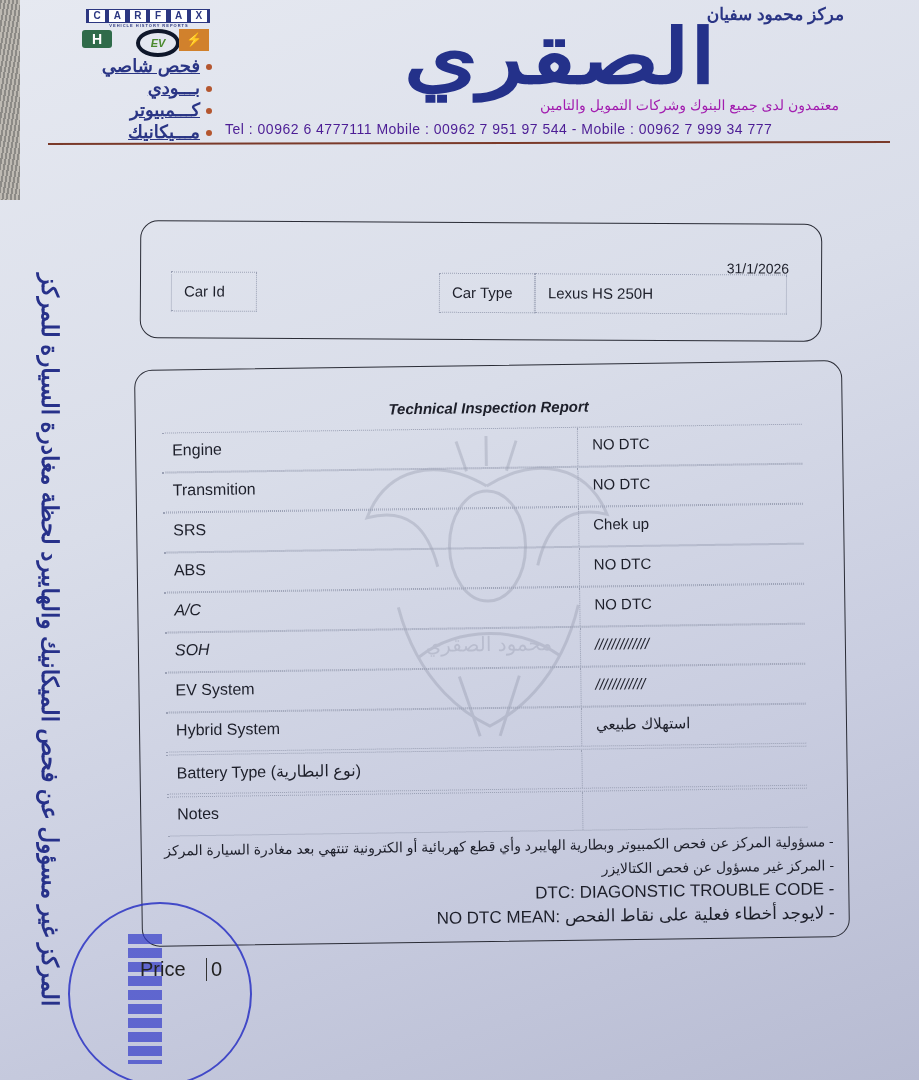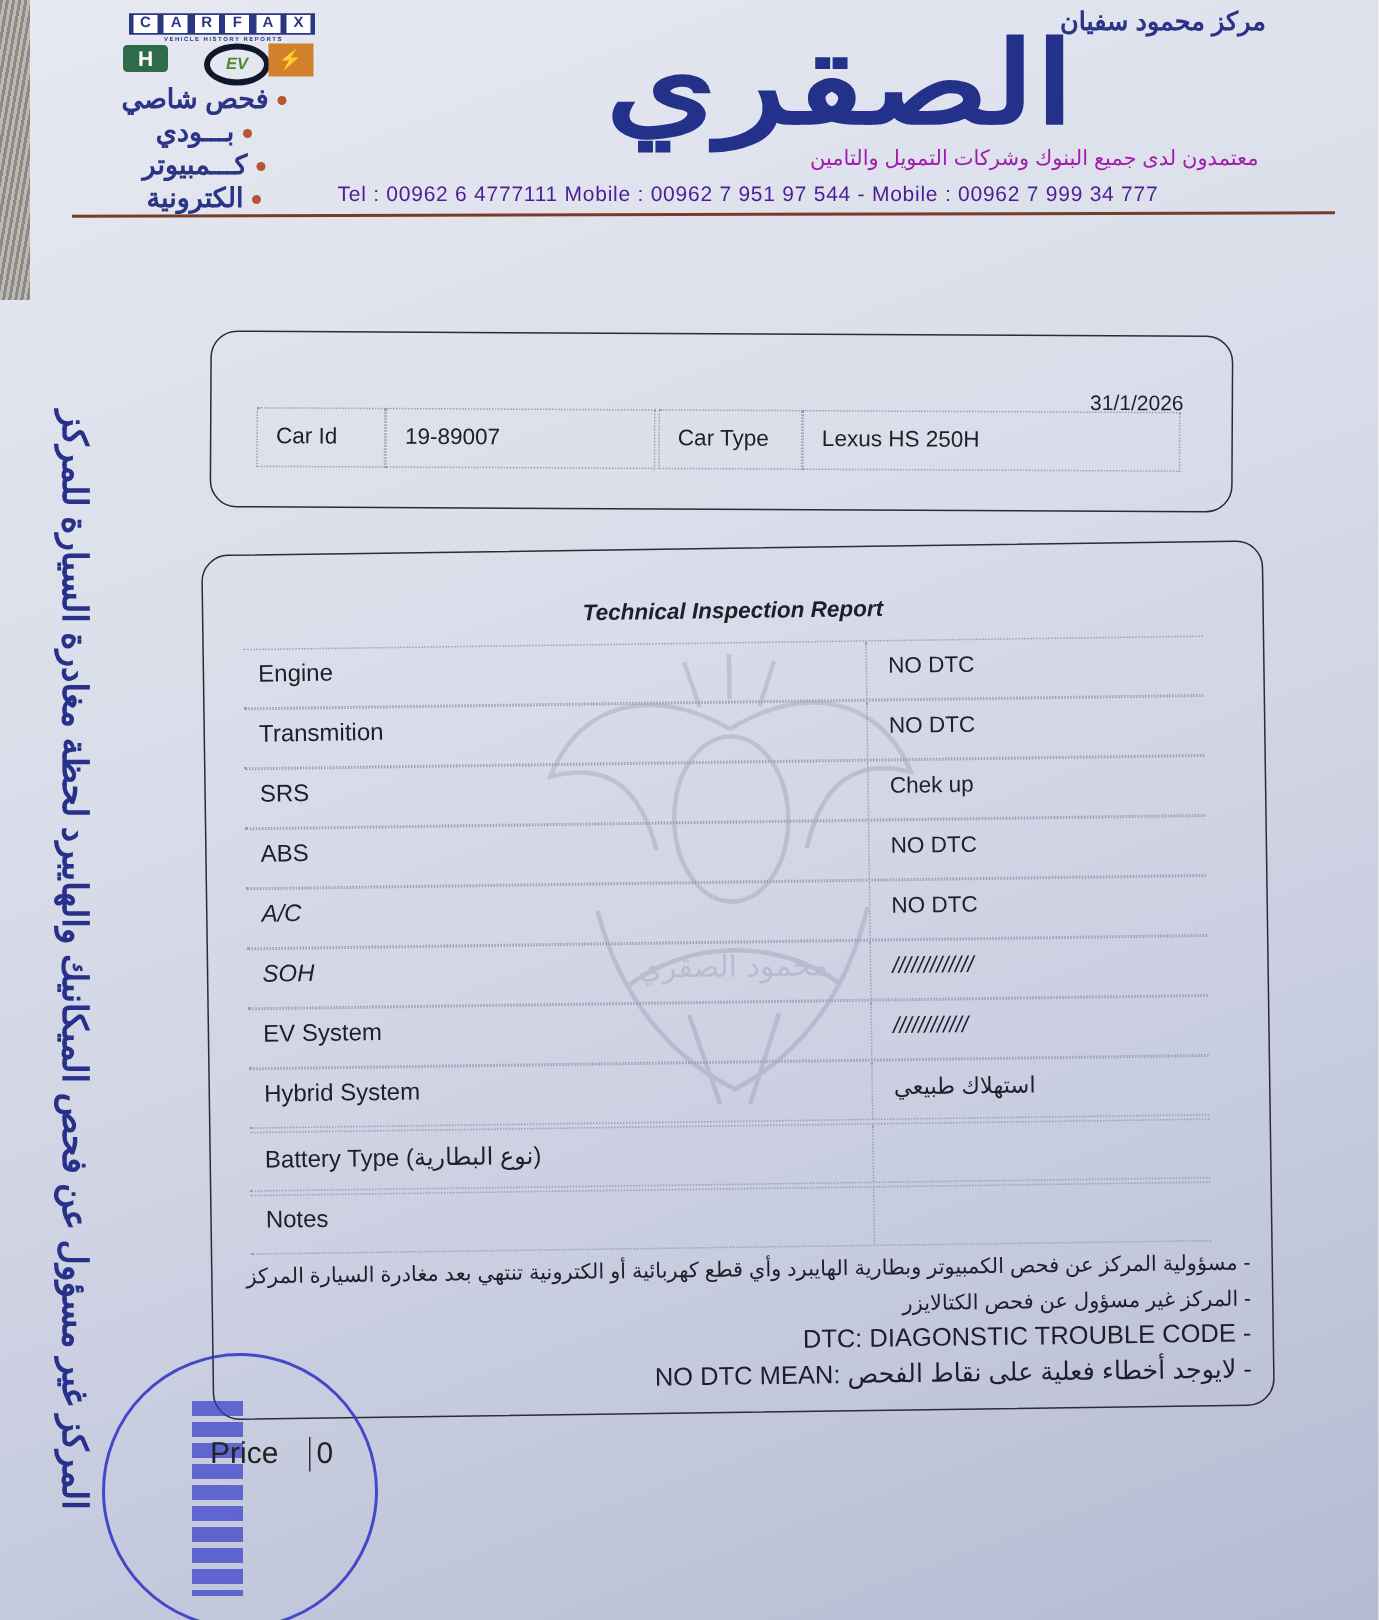--- a/index.html
+++ b/index.html
@@ -27,21 +27,21 @@
   .logo-h { position:absolute; left:82px; top:30px; width:30px; height:18px;
     background:#2f6b4a; border-radius:3px; color:#fff; font-weight:bold; font-size:14px;
     text-align:center; line-height:18px; }
   .logo-ev { position:absolute; left:136px; top:29px; width:36px; height:20px;
     border:4px solid #0f172a; border-radius:50%; color:#4b8a2e; font-weight:bold;
     font-style:italic; font-size:11px; text-align:center; line-height:20px; }
   .logo-orange { position:absolute; left:179px; top:29px; width:30px; height:22px;
     background:#d1812c; color:#fff; font-size:13px; text-align:center; line-height:22px; }
   .services { position:absolute; left:60px; top:55px; width:152px; direction:rtl; }
   .service { color:#2a3585; font-weight:bold; font-size:18px; line-height:22px;
-    text-align:center; direction:rtl; }
+    text-align:right; direction:rtl;text-decoration:underline; }
   .service .dot { display:inline-block; width:6px; height:6px; border-radius:50%;
     background:#b4562f; margin-left:6px; vertical-align:middle; }
   .center-name { position:absolute; right:75px; top:4px; font-size:17px; font-weight:bold;
     color:#2a3585; direction:rtl;text-align:center; }
   .brand { position:absolute; left:240px; top:22px; width:640px; height:70px;
     color:#24318a; font-size:76px; font-weight:bold; line-height:70px; text-align:center;
     direction:rtl; letter-spacing:-2px; transform:scaleX(1.25); transform-origin:center; }
   .accredited { position:absolute; right:80px; top:97px; font-size:14px; font-weight:normal;
     color:#a21caf; direction:rtl; }
   .contact { position:absolute; left:225px; top:121px; font-size:14px; color:#4c1d95;
@@ -101,36 +101,35 @@
   </div>
   <div class="carfax-sub">VEHICLE HISTORY REPORTS</div>
   <div class="logo-h">H</div>
   <div class="logo-ev">EV</div>
   <div class="logo-orange">⚡</div>
 
   <div class="services">
     <div class="service"><span class="dot"></span><span>فحص شاصي</span></div>
     <div class="service"><span class="dot"></span><span>بـــودي</span></div>
     <div class="service"><span class="dot"></span><span>كـــمبيوتر</span></div>
-    <div class="service"><span class="dot"></span><span>الكترونية</span></div>
+    <div class="service"><span class="dot"></span><span>مـــيكانيك</span></div>
   </div>
 
   <div class="center-name">مركز محمود سفيان</div>
   <div class="brand">الصقري</div>
   <div class="accredited">معتمدون لدى جميع البنوك وشركات التمويل والتامين</div>
   <div class="contact">Tel : 00962 6 4777111 Mobile : 00962 7 951 97 544 - Mobile : 00962 7 999 34 777</div>
   <div class="head-rule"></div>
 </div>
 
 <div class="vertical-note">المركز غير مسؤول عن فحص الميكانيك والهايبرد لحظة مغادرة السيارة للمركز</div>
 
 <div class="box info-box">
   <div class="date">31/1/2026</div>
   <div class="info-cell" style="left:30px;width:86px;">Car Id</div>
-  <div class="info-cell" style="left:116px;width:180px;">19-89007</div>
   <div class="info-cell" style="left:298px;width:96px;">Car Type</div>
   <div class="info-cell" style="left:394px;width:252px;">Lexus HS 250H</div>
 </div>
 
 <div class="box report-box">
   <svg class="watermark" viewBox="0 0 260 320">
     <g fill="none" stroke="#6a6f85" stroke-width="3">
       <path d="M130 40 L130 10 M110 45 L100 15 M150 45 L160 15"></path>
       <path d="M130 60 C80 30 30 40 10 90 C50 80 70 100 80 140"></path>
       <path d="M130 60 C180 30 230 40 250 90 C210 80 190 100 180 140"></path>

